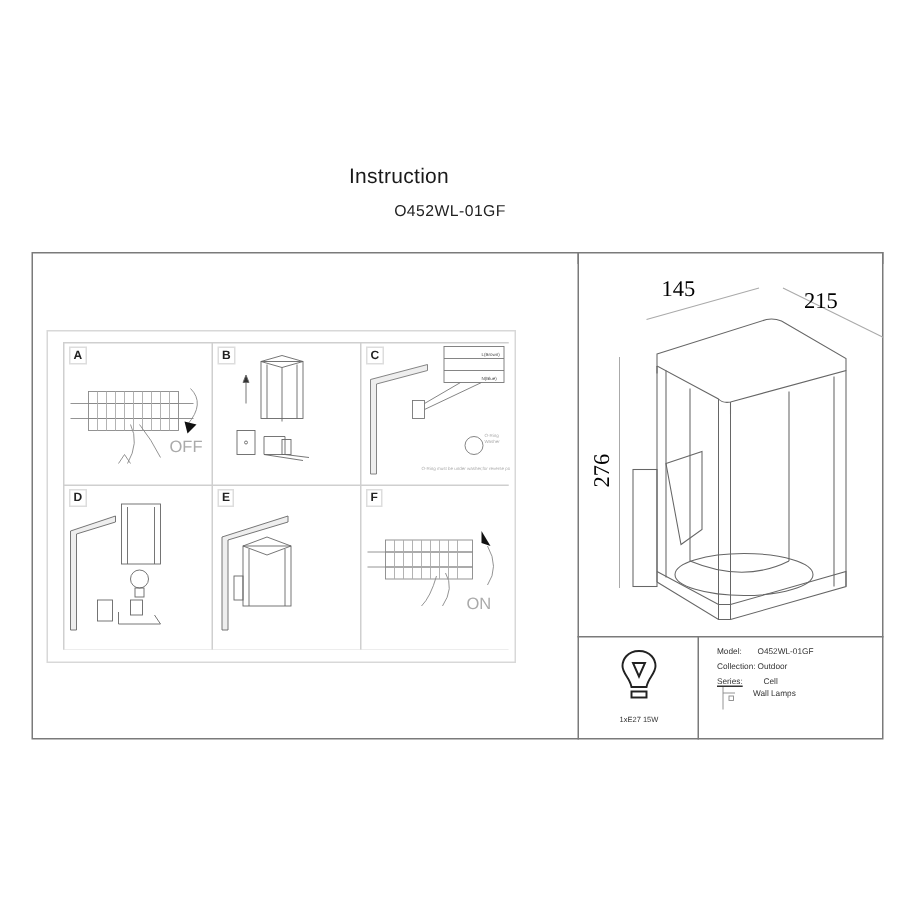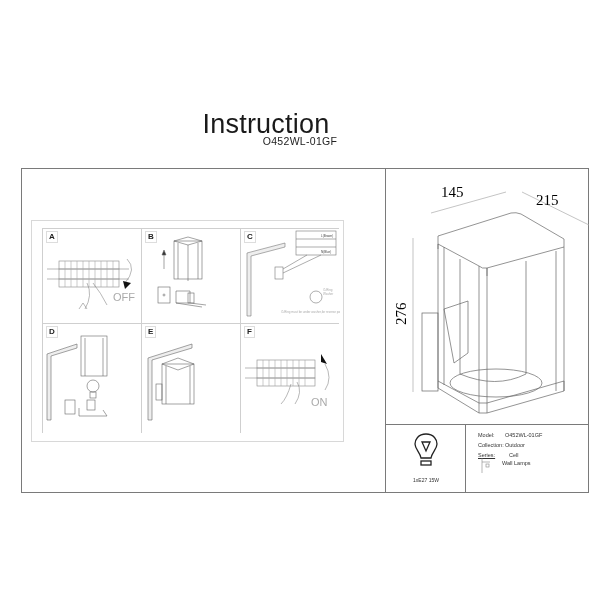--- a/index.html
+++ b/index.html
@@ -1,18 +1,18 @@
 <!DOCTYPE html>
 <html><head>
 <meta charset="utf-8">
 <style>
   html, body { margin:0; padding:0; background:#ffffff; }
   body { width:600px; height:600px; position:relative; overflow:hidden; font-family:"Liberation Sans", sans-serif; color:#222; }
   .abs { position:absolute; }
-  .title { left:0; width:532px; top:109px; text-align:center; font-size:27px; color:#1a1a1a; letter-spacing:0.2px; }
+  .title { left:0; width:532px; top:109px; text-align:center; font-size:14px; color:#1a1a1a; letter-spacing:0.2px; }
   .subtitle { left:0; width:600px; top:135px; text-align:center; font-size:10.5px; color:#222; letter-spacing:0.3px; }
   .frame { left:21px; top:168px; width:568px; height:325px; border:1px solid #7a7a7a; box-sizing:border-box; }
   .vdiv { left:385px; top:168px; width:1px; height:325px; background:#7a7a7a; }
   .hdiv { left:385px; top:424px; width:204px; height:1px; background:#7a7a7a; }
   .idiv { left:465px; top:424px; width:1px; height:69px; background:#7a7a7a; }
   .tick { width:1px; height:8px; background:#7a7a7a; }
   .panel { left:31px; top:220px; width:313px; height:222px; border:1px solid #d8d8d8; box-sizing:border-box; }
   .grid { left:42px; top:228px; width:297px; height:205px; display:grid; grid-template-columns:98px 98px 99px; grid-template-rows:94px 109px; gap:1px; background:#cfcfcf; border:1px solid #cfcfcf; box-sizing:border-box; }
   .cell { background:#fff; position:relative; overflow:hidden; }
   .cell-label { position:absolute; left:3px; top:2px; font-size:8px; font-weight:bold; border:1px solid #ddd; padding:0 2px; line-height:10px; background:#fff; color:#222; }

